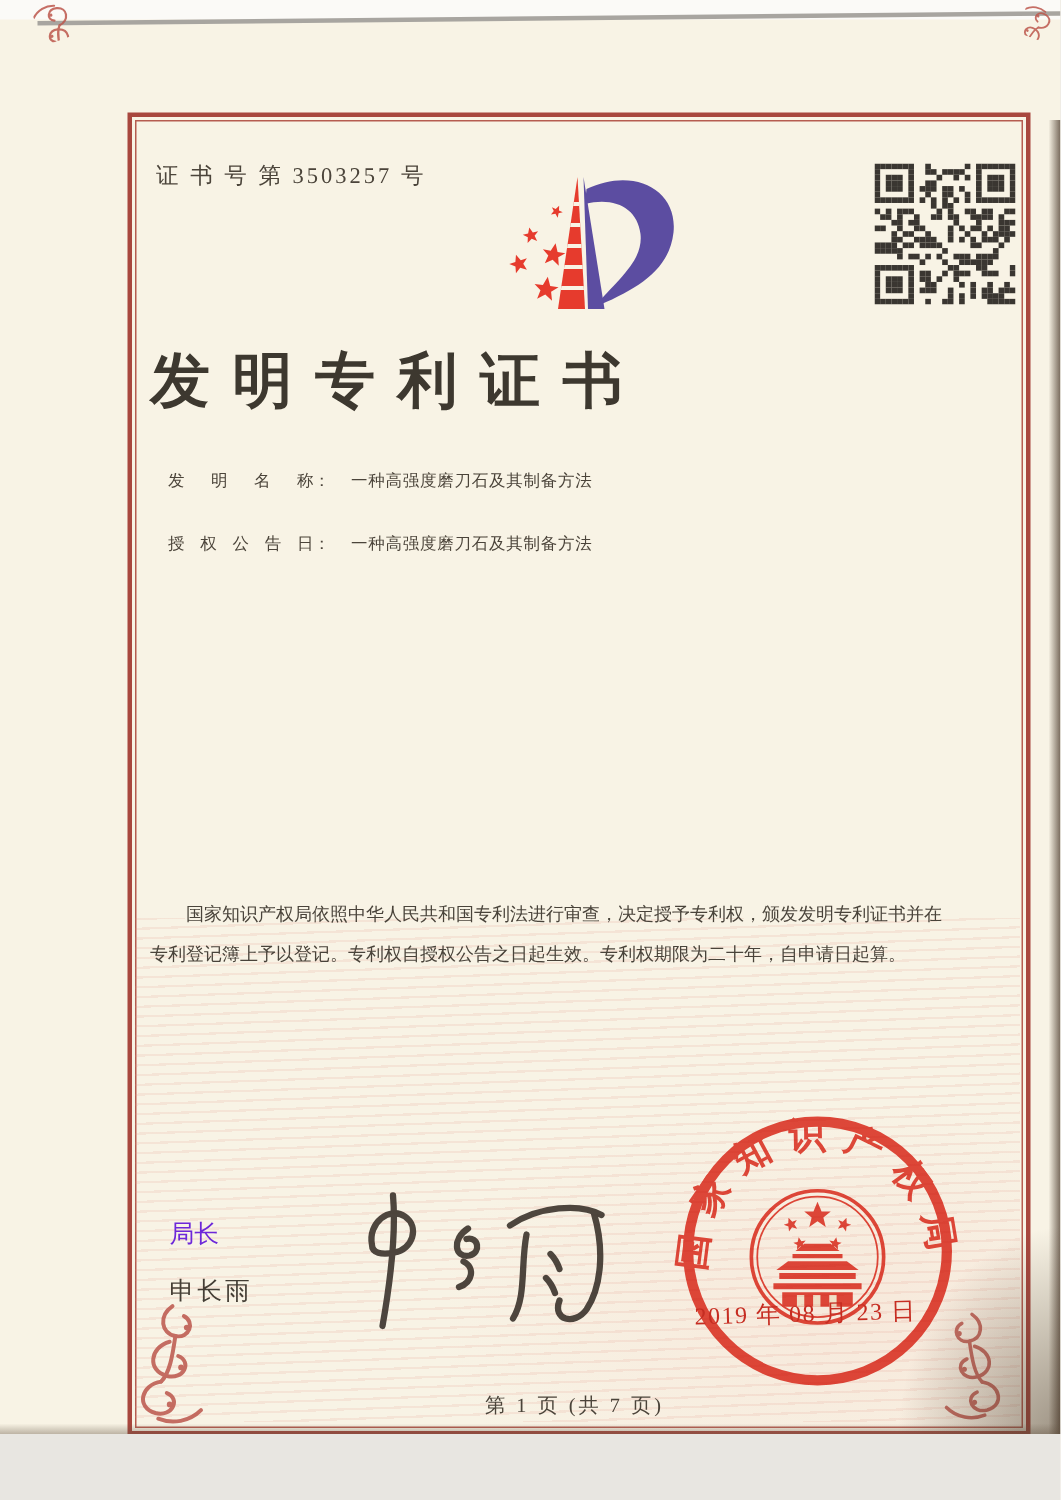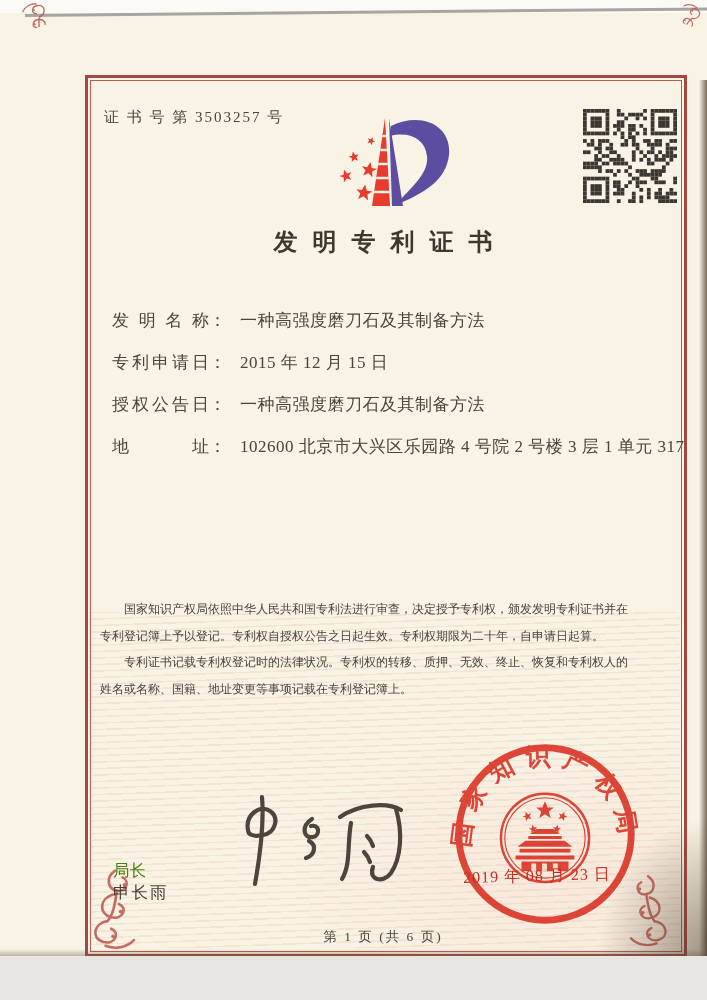--- a/index.html
+++ b/index.html
@@ -22,37 +22,37 @@
   .waves{position:absolute;left:90px;top:612px;width:590px;height:336px;pointer-events:none;
          background:repeating-linear-gradient(178deg,rgba(224,142,128,0.15) 0 1.5px,rgba(255,255,255,0) 1.5px 6.5px);}
   .waves2{position:absolute;left:110px;top:956px;width:500px;height:34px;pointer-events:none;
          background:repeating-linear-gradient(179deg,rgba(224,142,128,0.13) 0 1.5px,rgba(255,255,255,0) 1.5px 6.5px);}
   .waves-tint{position:absolute;left:300px;top:740px;width:380px;height:230px;pointer-events:none;
          background:radial-gradient(ellipse at 70% 60%,rgba(240,168,156,0.14),rgba(240,168,156,0) 75%);}
   
   .cert-no{position:absolute;left:104px;top:108px;font-size:15px;color:#4b443a;letter-spacing:2px;}
   .logo{position:absolute;left:328px;top:112px;}
   .qr{position:absolute;left:583px;top:109px;}
-  .title{position:absolute;left:85px;top:226px;width:596px;text-align:center;
-         font-size:24px;font-weight:700;color:#3d382f;letter-spacing:15px;padding-left:15px;box-sizing:border-box;}
-  
-  .fields{position:absolute;left:112px;top:310px;width:540px;font-size:17px;color:#4b443a;}
+  .title{position:absolute;left:85px;top:226px;width:596px;
+         font-size:40px;font-weight:700;color:#3d382f;letter-spacing:15px;padding-left:15px;box-sizing:border-box;}
+  
+  .fields{position:absolute;left:112px;top:310px;width:540px;font-size:11px;color:#4b443a;}
   .frow{margin-bottom:20px;line-height:22px;white-space:nowrap;}
   .flabel{display:inline-block;width:97px;text-align:justify;text-align-last:justify;}
   .colon{margin-right:14px;}
   .fvalue{letter-spacing:0.5px;}
   .fvalue.w{display:inline-block;min-width:168px;}
   .flabel2{margin-left:42px;}
   
   .bodytext{position:absolute;left:100px;top:596px;width:528px;font-size:12px;line-height:26.5px;
             color:#49433a;text-align:justify;}
   .bodytext p{margin:0;text-indent:2em;}
   
-  .sig-title{position:absolute;left:113px;top:812px;font-size:16.5px;color:#4d7c0f;margin-top:48px;}
-  .sig-name{position:absolute;left:113px;top:850px;font-size:16.5px;color:#443e35;letter-spacing:2px;margin-top:32px;}
+  .sig-title{position:absolute;left:113px;top:812px;font-size:16.5px;color:#6d28d9;}
+  .sig-name{position:absolute;left:113px;top:850px;font-size:16.5px;color:#443e35;letter-spacing:2px;}
   .sig-script{position:absolute;left:228px;top:788px;}
   
   .seal{position:absolute;left:447px;top:736px;opacity:0.92;mix-blend-mode:multiply;}
   .seal-date{position:absolute;left:463px;top:866px;font-size:16px;color:#c62d22;letter-spacing:1px;
              transform:rotate(-1.5deg);white-space:nowrap;}
   
   .page-info{position:absolute;left:85px;top:928px;width:596px;text-align:center;font-size:13.5px;
              color:#4b443a;letter-spacing:2px;}
   .footer-note{position:absolute;left:85px;top:968px;width:596px;text-align:center;font-size:13.5px;
              color:#474138;letter-spacing:3px;}
@@ -435,33 +435,26 @@
       </g>
     </svg>
 
   <div class="title">发明专利证书</div>
 
   <div class="fields">
     <div class="frow">
       <span class="flabel">发明名称</span><span class="colon">：</span><span class="fvalue">一种高强度磨刀石及其制备方法</span>
     </div>
     <div class="frow">
-      <span class="flabel">专利申请日</span><span class="colon">：</span><span class="fvalue">2015 年 12 月 15 日</span>
-    </div>
-    <div class="frow">
       <span class="flabel">授权公告日</span><span class="colon">：</span><span class="fvalue">一种高强度磨刀石及其制备方法</span>
     </div>
-    <div class="frow">
-      <span class="flabel">地址</span><span class="colon">：</span><span class="fvalue">102600 北京市大兴区乐园路 4 号院 2 号楼 3 层 1 单元 317</span>
-    </div>
   </div>
 
   <div class="bodytext">
     <p>国家知识产权局依照中华人民共和国专利法进行审查，决定授予专利权，颁发发明专利证书并在专利登记簿上予以登记。专利权自授权公告之日起生效。专利权期限为二十年，自申请日起算。</p>
-    <p>专利证书记载专利权登记时的法律状况。专利权的转移、质押、无效、终止、恢复和专利权人的姓名或名称、国籍、地址变更等事项记载在专利登记簿上。</p>
   </div>
 
   <div class="sig-title">局长</div>
   <div class="sig-name">申长雨</div>
 
   <svg class="sig-script" width="190" height="105" viewBox="0 0 190 105">
     <g fill="none" stroke="#3b332c" stroke-width="4.2" stroke-linecap="round" stroke-linejoin="round" opacity="0.9">
       <path d="M20,42 C17,27 32,16 42,23 C52,30 47,45 35,47 C26,49 20,47 20,42"></path>
       <path d="M34,9 C36,32 33,62 27,96"></path>
       <path d="M84,31 C73,38 75,51 85,49 C93,47 91,36 83,38"></path>
@@ -497,19 +490,19 @@
         <path d="M70,122 h60 v4 h-60 z"></path>
         <path d="M76,128 h48 v10 h-48 z"></path>
         <path d="M86,130 h5 v8 h-5 z" fill="#f8f3e5"></path>
         <path d="M97,130 h5 v8 h-5 z" fill="#f8f3e5"></path>
         <path d="M108,130 h5 v8 h-5 z" fill="#f8f3e5"></path>
       </g>
     </g>
   </svg>
   <div class="seal-date">2019 年 08 月 23 日</div>
 
-  <div class="page-info">第 1 页 (共 6 页)</div>
+  <div class="page-info">第 1 页 (共 7 页)</div>
   <div class="footer-note">其他事项参见背面</div>
 
   <div class="scan-right-shadow"></div>
   <div class="scan-corner-shadow"></div>
   <div class="scan-bottom-shadow"></div>
 </div>
 
 </body></html>

